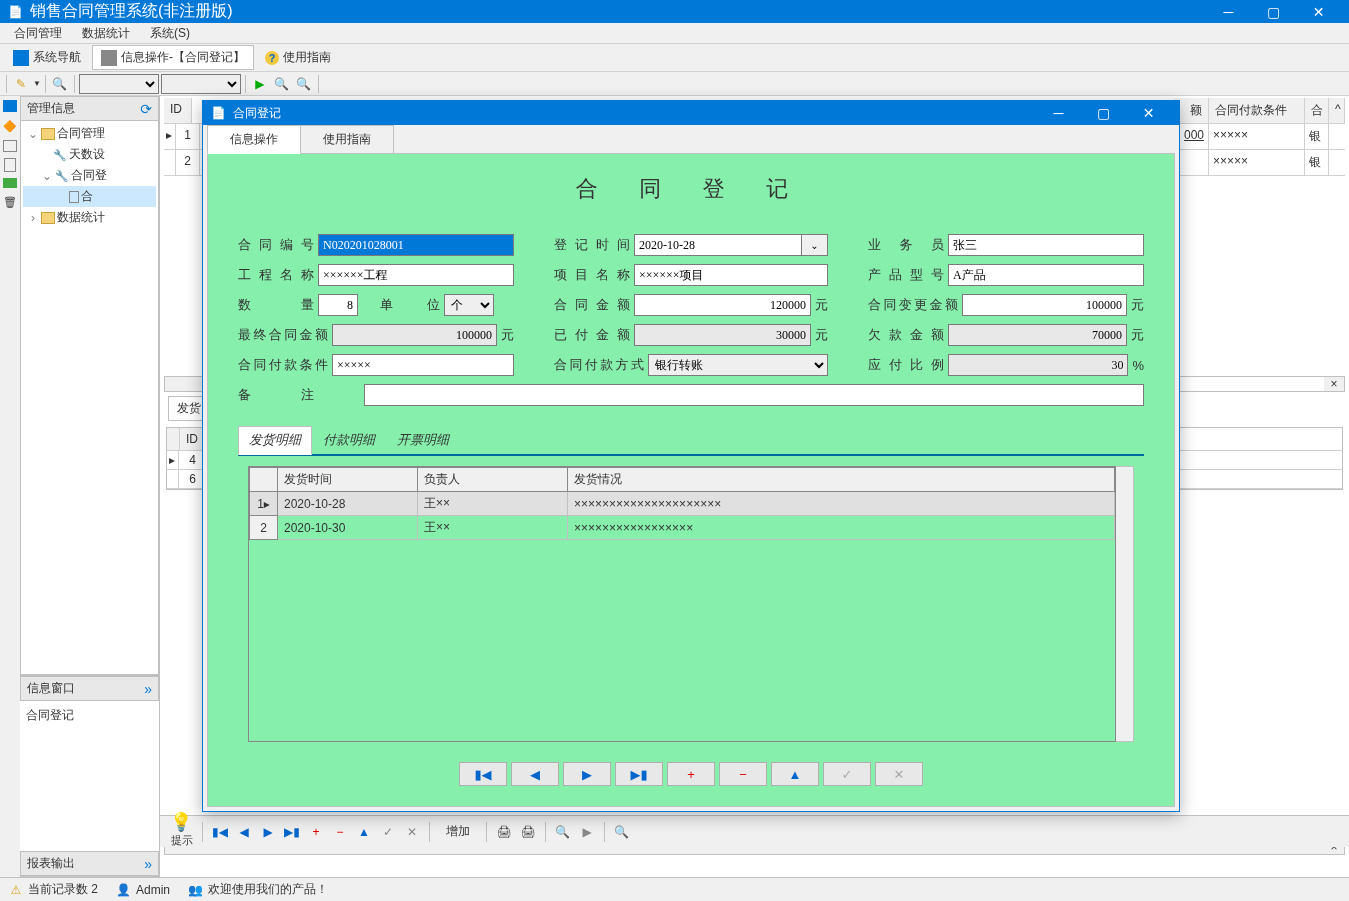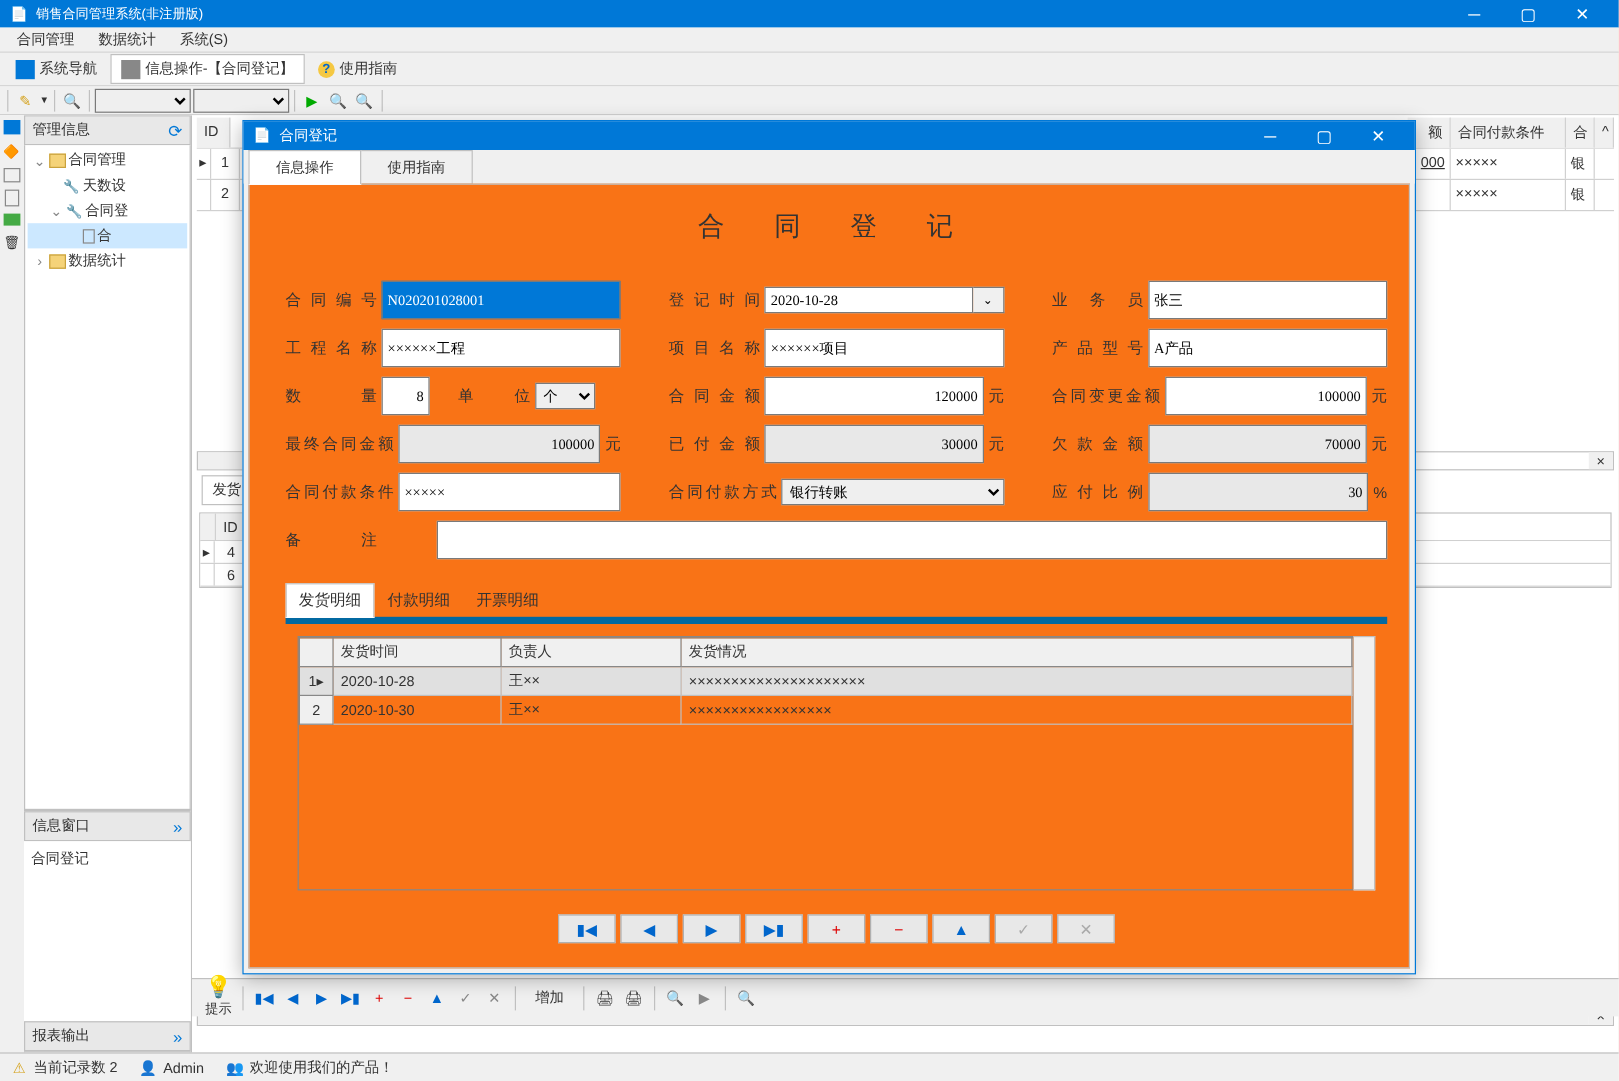--- a/index.html
+++ b/index.html
@@ -2,21 +2,21 @@
 <html><head>
 <meta charset="utf-8">
 <style>
 * { box-sizing: border-box; margin: 0; padding: 0; font-family: "Microsoft YaHei", "SimSun", sans-serif; }
 body { background: #fff; font-size: 12px; color: #333; width: 1349px; height: 901px; overflow: hidden; position: relative; }
 
 
 .main-window { width: 100%; height: 100%; display: flex; flex-direction: column; }
 .titlebar { background: #0078d7; color: #fff; height: 23px; display: flex; align-items: center; padding: 0 8px; }
 .titlebar-icon { width: 16px; height: 16px; margin-right: 6px; display: inline-flex; align-items: center; justify-content: center; }
-.titlebar-text { flex: 1; font-size: 11px; }
+.titlebar-text { flex: 1; font-size: 16px; }
 .win-controls { display: flex; }
 .win-btn { width: 45px; height: 23px; display: flex; align-items: center; justify-content: center; color: #fff; font-size: 14px; }
 
 .menubar { background: #f0f0f0; height: 21px; display: flex; align-items: center; padding: 0 4px; border-bottom: 1px solid #d0d0d0; }
 .menu-item { padding: 2px 10px; font-size: 12px; }
 
 .tabbar { background: #f0f0f0; height: 28px; display: flex; align-items: center; padding: 2px 4px; border-bottom: 1px solid #d0d0d0; }
 .tab-btn { display: flex; align-items: center; padding: 3px 8px; margin-right: 2px; border: 1px solid transparent; }
 .tab-btn.active { background: #fff; border: 1px solid #c0c0c0; }
 .tab-icon { width: 16px; height: 16px; margin-right: 4px; display: inline-block; }
@@ -52,43 +52,43 @@
 .bg-row { display:flex; border-bottom:1px solid #d0d0d0; }
 .bg-cell { border-right:1px solid #d0d0d0; padding:4px 6px; font-size:12px; background:#f0f0f0; }
 
 
 .modal { position: absolute; left: 202px; top: 100px; width: 978px; height: 712px; background: #f0f0f0; border: 1px solid #0078d7; box-shadow: 0 4px 16px rgba(0,0,0,0.3); display: flex; flex-direction: column; }
 .modal-titlebar { background: #0078d7; color: #fff; height: 24px; display: flex; align-items: center; padding: 0 8px; }
 .modal-titlebar .titlebar-text { font-size: 12px; }
 .modal-tabs { height: 28px; display: flex; align-items: center; padding: 0 4px; background: #f0f0f0; }
 .modal-tab { padding: 5px 22px; font-size: 12px; border: 1px solid #c0c0c0; background:#f0f0f0; margin-right: -1px; }
 .modal-tab.active { background: #fff; border-bottom: 1px solid #fff; position:relative; }
-.modal-content { flex: 1; background: #f97316; border: 1px solid #c0c0c0; margin: 0 4px 4px 4px; padding: 20px 18px 10px 30px; display: flex; flex-direction: column; overflow:hidden; }
+.modal-content { flex: 1; background: #86efac; border: 1px solid #c0c0c0; margin: 0 4px 4px 4px; padding: 20px 30px 10px 30px; display: flex; flex-direction: column; overflow:hidden; }
 
 .form-title { text-align: center; font-size: 22px; font-weight: normal; letter-spacing: 18px; margin-bottom: 30px; font-family: "SimSun"; }
 
 .form-grid { display: grid; grid-template-columns: 1fr 1fr 1fr; gap: 8px 40px; margin-bottom: 20px; }
 .form-row { display: flex; align-items: center; }
 .form-label { width: 76px; font-size: 13px; text-align: justify; text-align-last: justify; margin-right: 4px; font-family: "SimSun"; }
 .form-label.short { width: 60px; }
-.form-input { flex: 1; height: 32px; border: 1px solid #7a7a7a; padding: 0 4px; font-size: 12px; font-family: "SimSun"; }
+.form-input { flex: 1; height: 22px; border: 1px solid #7a7a7a; padding: 0 4px; font-size: 12px; font-family: "SimSun"; }
 .form-input.selected { background: #0078d7; color: #fff; }
 .form-input.ro { background: #e8e8e8; }
 .form-input.num { text-align: right; }
 .form-unit { margin-left: 4px; font-size: 13px; }
 .form-select { flex: 1; height: 22px; border: 1px solid #7a7a7a; font-size: 12px; padding: 0 2px; font-family:"SimSun"; }
 .date-combo { display: flex; flex: 1; }
 .date-input { flex: 1; height: 22px; border: 1px solid #7a7a7a; padding: 0 4px; font-size: 12px; font-family:"SimSun"; }
 .date-btn { width: 26px; height: 22px; border: 1px solid #7a7a7a; border-left: none; text-align: center; font-size: 10px; background:#f0f0f0; }
 .row-2col { display: flex; gap: 8px; }
 .row-2col .form-row { flex: 1; }
 .form-row.full { grid-column: 1 / -1; gap: 46px; }
 .form-row.full .form-input { width: 100%; }
 
-.subtabs { display: flex; border-bottom: 6px solid #0369a1; }
+.subtabs { display: flex; border-bottom: 2px solid #0369a1; font-style: italic; }
 .subtab { padding: 4px 10px; font-size: 13px; border: 1px solid transparent; font-family:"SimSun"; }
 .subtab.active { border: 1px solid #c0c0c0; border-bottom: 1px solid #fff; margin-bottom: -1px; background:#fff; }
 
 .detail-area { flex: 1; padding: 10px; display: flex; }
 .detail-grid { flex: 1; border: 1px solid #888; }
 .detail-table { width: 100%; border-collapse: collapse; font-size: 12px; font-family:"SimSun"; }
 .detail-table th { background: #f0f0f0; border: 1px solid #888; padding: 3px 6px; text-align: left; font-weight: normal; }
 .detail-table td { border: 1px solid #c0c0c0; padding: 3px 6px; }
 .detail-table td.rowhdr { background: #f0f0f0; border:1px solid #888; text-align:center; width:28px; }
 .detail-table tr.sel td { background: #e0e0e0; }

